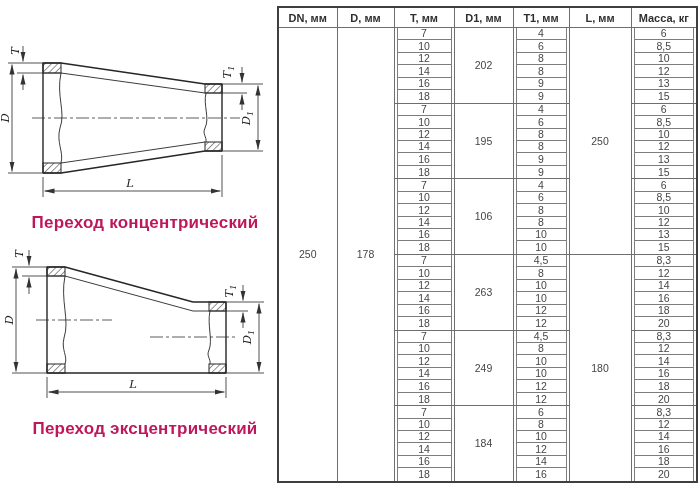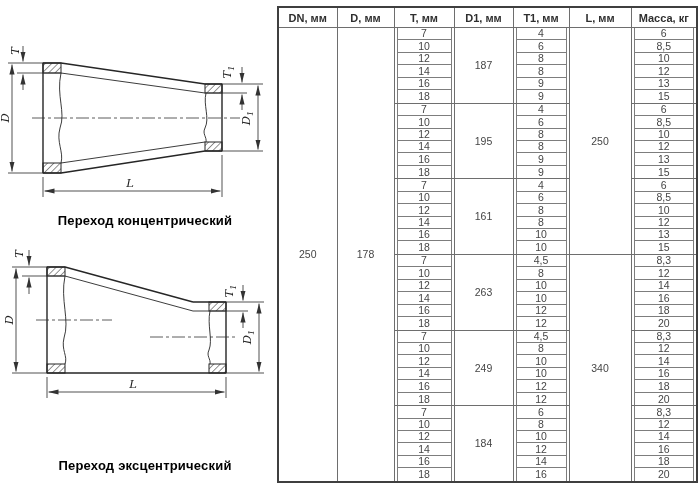--- a/index.html
+++ b/index.html
@@ -4,23 +4,23 @@
 <style>
   html,body{margin:0;padding:0;background:#fff;}
   #stage{position:relative;width:700px;height:483px;background:#fff;overflow:hidden;
          font-family:"Liberation Sans",sans-serif;}
 
   
   .dwg{position:absolute;left:0;}
   #dwg1{top:0;}
   #dwg2{top:240px;}
   .caption{position:absolute;left:10px;width:270px;text-align:center;
-           font-size:13px;font-weight:600;color:#000000;letter-spacing:.2px;}
+           font-size:17px;font-weight:600;color:#be185d;letter-spacing:.2px;}
   #cap1{top:213px;}
-  #cap2{top:419px;margin-top:39px;}
+  #cap2{top:419px;}
 
   .ol{stroke:#262626;stroke-width:1.4;fill:none;stroke-linejoin:round;}
   .il{stroke:#262626;stroke-width:0.9;fill:none;}
   .wv{stroke:#262626;stroke-width:0.9;fill:none;}
   .hr{fill:url(#hatch);stroke:#262626;stroke-width:1;}
   .cl{stroke:#333;stroke-width:0.8;fill:none;stroke-dasharray:13 3 3 3;}
   .dl{stroke:#333;stroke-width:0.85;fill:none;}
   .dimtxt{font-family:"DejaVu Serif",serif;font-style:italic;font-size:11.5px;fill:#222;}
   .dimsub{font-size:8px;}
 
@@ -144,21 +144,21 @@
         <th>Масса, кг</th>
       </tr>
     </thead>
     <tbody id="tbody">
         <tr>
           <td class="dn-cell" rowspan="36">250</td>
           <td class="d-cell" rowspan="36">178</td>
           <td class="t-cell">
             <div class="cbox">7</div>
           </td>
-          <td class="d1-cell" rowspan="6">187</td>
+          <td class="d1-cell" rowspan="6">202</td>
           <td class="t1-cell">
             <div class="cbox">4</div>
           </td>
           <td class="l-cell" rowspan="18">250</td>
           <td class="mass-cell">
             <div class="cbox">6</div>
           </td>
         </tr>
         <tr>
           <td class="t-cell">
@@ -279,21 +279,21 @@
             <div class="cbox">9</div>
           </td>
           <td class="mass-cell">
             <div class="cbox">15</div>
           </td>
         </tr>
         <tr>
           <td class="t-cell">
             <div class="cbox">7</div>
           </td>
-          <td class="d1-cell" rowspan="6">161</td>
+          <td class="d1-cell" rowspan="6">106</td>
           <td class="t1-cell">
             <div class="cbox">4</div>
           </td>
           <td class="mass-cell">
             <div class="cbox">6</div>
           </td>
         </tr>
         <tr>
           <td class="t-cell">
             <div class="cbox">10</div>
@@ -350,21 +350,21 @@
           </td>
         </tr>
         <tr>
           <td class="t-cell">
             <div class="cbox">7</div>
           </td>
           <td class="d1-cell" rowspan="6">263</td>
           <td class="t1-cell">
             <div class="cbox">4,5</div>
           </td>
-          <td class="l-cell" rowspan="18">340</td>
+          <td class="l-cell" rowspan="18">180</td>
           <td class="mass-cell">
             <div class="cbox">8,3</div>
           </td>
         </tr>
         <tr>
           <td class="t-cell">
             <div class="cbox">10</div>
           </td>
           <td class="t1-cell">
             <div class="cbox">8</div>

